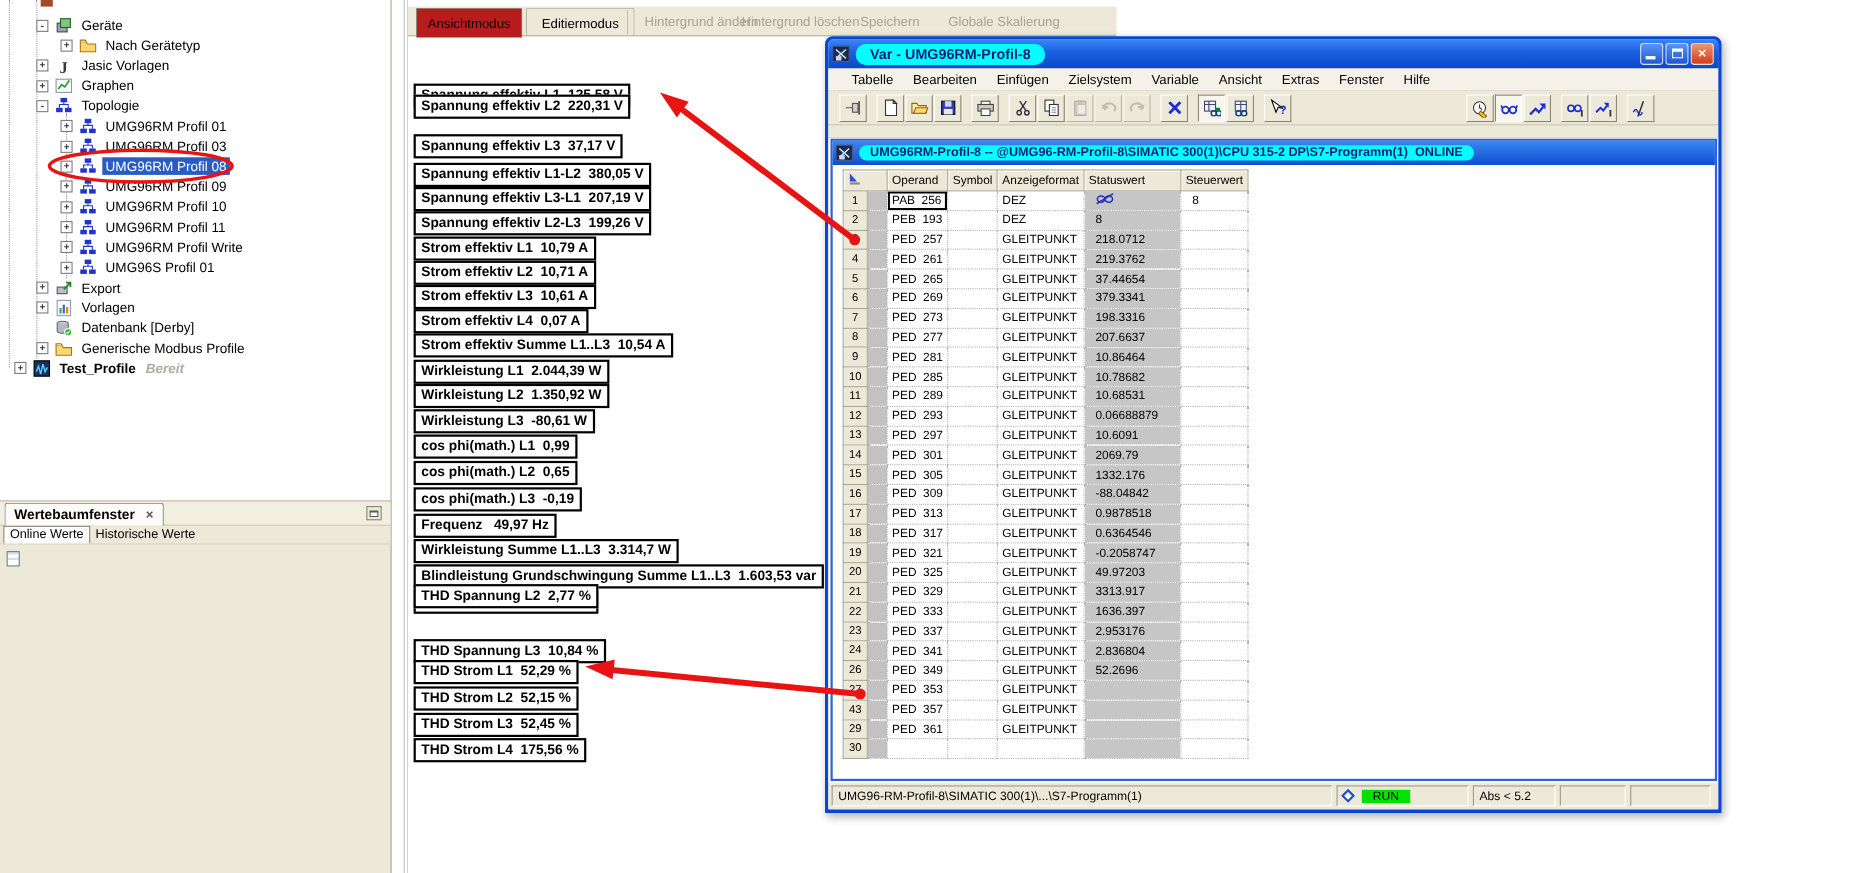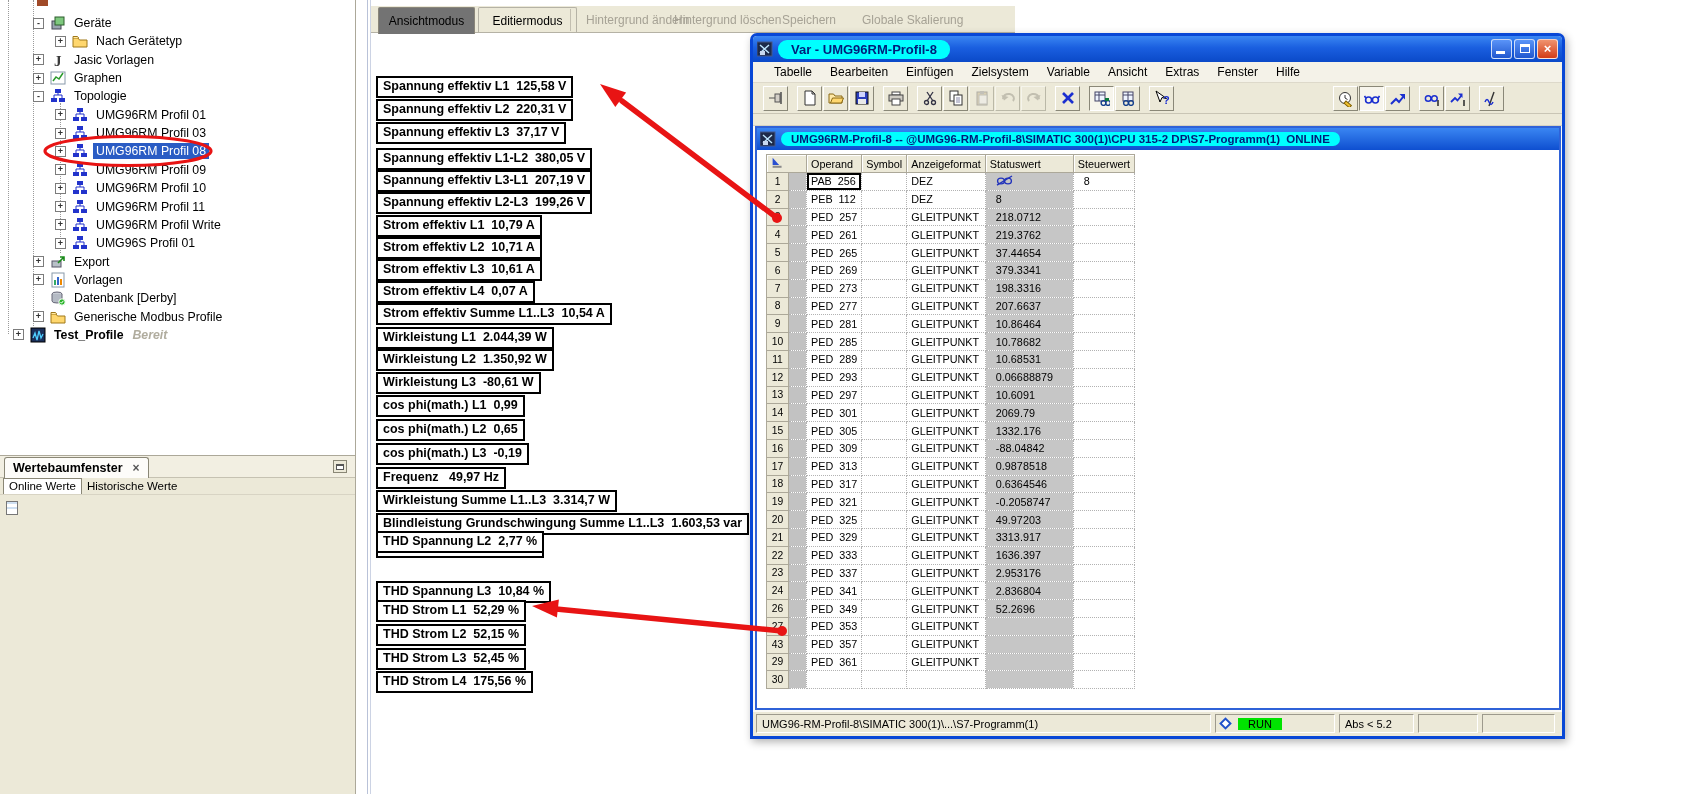--- a/index.html
+++ b/index.html
@@ -42,21 +42,21 @@
   #wb-page-icon { position:absolute; left:6px; top:6px; width:12px; height:14px; background:#fff;
                   border:1px solid #777; box-shadow:inset 0 2px 0 #cfe0f2, inset 0 5px 0 #fff, inset 0 7px 0 #cfe0f2; }
 
   
   #center-divider1 { position:absolute; left:367px; top:0; width:1px; height:794px; background:#b9c2d8; z-index:1; }
   #center-divider2 { position:absolute; left:370px; top:0; width:1px; height:794px; background:#ccd3e4; z-index:1; }
   #mode-strip { position:absolute; left:371px; top:6px; width:644px; height:27px; background:#ece9d8;
                 border-bottom:1px solid #b5b2a5; z-index:2; }
   .mode-tab { position:absolute; top:1px; height:26px; display:flex; align-items:center; justify-content:center;
               font-size:12px; padding:0 10px; white-space:nowrap; }
-  .mode-tab.active { background:#737373; border:1px solid #8a867a; border-bottom:none; border-radius:2px 2px 0 0; height:27px; }
+  .mode-tab.active { background:#b91c1c; border:1px solid #8a867a; border-bottom:none; border-radius:2px 2px 0 0; height:27px; }
   .mode-tab.normal { border:1px solid #b5b2a5; border-bottom:none; border-radius:2px 2px 0 0; }
   .mode-tab.disabled { color:#a6a295; }
   .mode-sep { position:absolute; top:3px; width:1px; height:22px; background:#c2beb0; }
 
   .vbox { position:absolute; border:2px solid #000; background:#fff; white-space:pre;
           font-weight:bold; font-size:12.5px; line-height:15px; padding:1px 5px 2px; z-index:2; }
 
   
   #var-window { position:absolute; left:750px; top:33px; width:815px; height:706px;
                 border:3px solid #0847d6; border-radius:7px 7px 0 0; background:#ece9d8;
@@ -249,21 +249,21 @@
     <div class="mode-sep" style="left:199px;"></div>
   <div class="mode-tab active" style="left: 7px; width: 97px;">Ansichtmodus</div>
       <div class="mode-tab normal" style="left: 107px; width: 99px;">Editiermodus</div>
       <div class="mode-tab disabled" style="left: 205px;">Hintergrund ändern</div>
       <div class="mode-tab disabled" style="left: 293px;">Hintergrund löschen</div>
       <div class="mode-tab disabled" style="left: 401px;">Speichern</div>
       <div class="mode-tab disabled" style="left: 481px;">Globale Skalierung</div>
     </div>
   <div id="value-boxes">
       <div class="vbox" style="left: 376px; top: 76px;">Spannung effektiv L1  125,58 V</div>
-      <div class="vbox" style="left: 376px; top: 99px;">Spannung effektiv L2  220,31 V</div>
+      <div class="vbox" style="left: 376px; top: 86px;">Spannung effektiv L2  220,31 V</div>
       <div class="vbox" style="left: 376px; top: 122px;">Spannung effektiv L3  37,17 V</div>
       <div class="vbox" style="left: 376px; top: 148px;">Spannung effektiv L1-L2  380,05 V</div>
       <div class="vbox" style="left: 376px; top: 170px;">Spannung effektiv L3-L1  207,19 V</div>
       <div class="vbox" style="left: 376px; top: 192px;">Spannung effektiv L2-L3  199,26 V</div>
       <div class="vbox" style="left: 376px; top: 215px;">Strom effektiv L1  10,79 A</div>
       <div class="vbox" style="left: 376px; top: 237px;">Strom effektiv L2  10,71 A</div>
       <div class="vbox" style="left: 376px; top: 259px;">Strom effektiv L3  10,61 A</div>
       <div class="vbox" style="left: 376px; top: 281px;">Strom effektiv L4  0,07 A</div>
       <div class="vbox" style="left: 376px; top: 303px;">Strom effektiv Summe L1..L3  10,54 A</div>
       <div class="vbox" style="left: 376px; top: 327px;">Wirkleistung L1  2.044,39 W</div>
@@ -560,21 +560,21 @@
                       <ellipse cx="12" cy="6" rx="3.4" ry="2.9"></ellipse>
                       <path d="M8 5.4 q0.5 -0.7 1 0"></path>
                       <line x1="1" y1="10.2" x2="16" y2="1"></line>
                     </g>
                   </svg></td>
                 <td class="c-steuer">8</td>
               </tr>
               <tr>
                 <td class="c-num">2</td>
                 <td class="c-gutter"></td>
-                <td class="">PEB  112</td>
+                <td class="">PEB  193</td>
                 <td class=""></td>
                 <td class="">DEZ</td>
                 <td class="c-status">8</td>
                 <td class="c-steuer"></td>
               </tr>
               <tr>
                 <td class="c-num">3</td>
                 <td class="c-gutter"></td>
                 <td class="">PED  257</td>
                 <td class=""></td>

